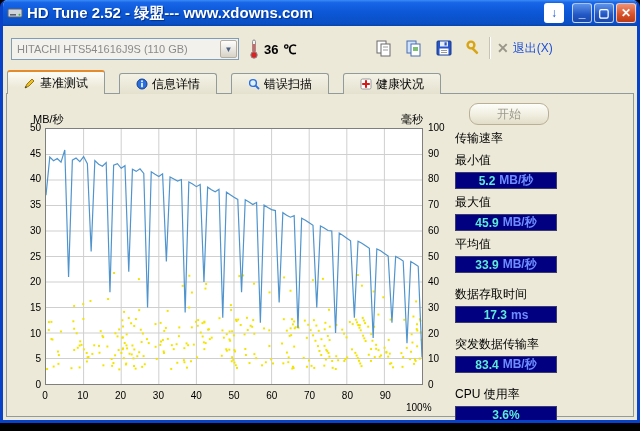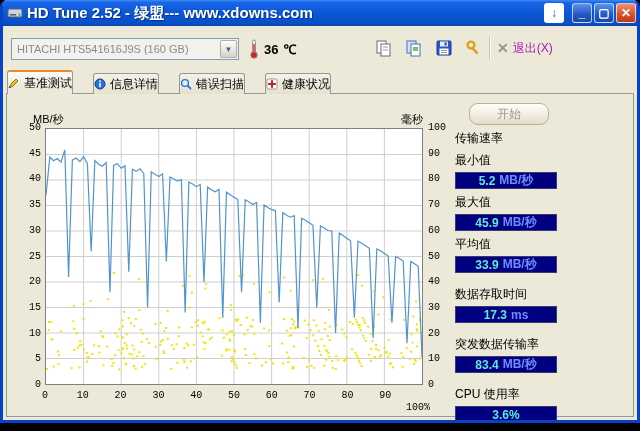--- a/index.html
+++ b/index.html
@@ -32,43 +32,43 @@
                display:flex; align-items:center; justify-content:center; }
   .temp { position:absolute; left:246px; top:12px; height:22px; display:flex; align-items:center; gap:5px; }
   .temp-val { font-size:13px; font-weight:bold; color:#000; }
   .tool-btns { position:absolute; left:368px; top:9px; display:flex; gap:4px; }
   .tool-btn { width:26px; height:26px; border:1px solid transparent; border-radius:2px;
               display:flex; align-items:center; justify-content:center; cursor:pointer; }
   .tb-sep { position:absolute; left:486px; top:11px; width:2px; height:22px;
             border-left:1px solid #c8c4b4; border-right:1px solid #fff; }
   .exit { position:absolute; left:494px; top:9px; height:26px; display:flex; align-items:center; gap:4px; cursor:default; }
   .exit-x { font-size:14px; font-weight:bold; color:#9a9689; }
-  .exit-label { font-size:12px; color:#a21caf; }
+  .exit-label { font-size:12px; color:#1d4ed8; }
 
   
   .tabbar { position:absolute; left:4px; top:70px; height:24px; display:flex; align-items:flex-end; z-index:2; }
-  .tab { height:21px; display:flex; align-items:center; gap:4px; padding:0 0;
+  .tab { height:21px; display:flex; align-items:center; gap:4px; padding:0 16px;
          background:linear-gradient(180deg,#f4f2e6,#e4e1cf); border:1px solid #919b9c; border-bottom:none;
-         border-radius:3px 3px 0 0; font-size:12px; color:#000; margin-right:20px; cursor:pointer; }
+         border-radius:3px 3px 0 0; font-size:12px; color:#000; margin-right:14px; cursor:pointer; }
   .tab.active { height:24px; background:linear-gradient(180deg,#fdfcf7,#ece9d8 70%);
                 border-top:2px solid #e68b2c; font-weight:normal; }
   .page { position:absolute; left:3px; top:93px; width:628px; height:324px;
           background:#ece9d8; border:1px solid #919b9c; }
 
   
   .start-btn { position:absolute; left:466px; top:103px; width:80px; height:22px;
                background:linear-gradient(180deg,#fefefb,#efecdd 60%,#e2ddc8);
                border:1px solid #b9b095; border-radius:9px; font-size:12px; color:#9c9a8c;
                display:flex; align-items:center; justify-content:center; cursor:pointer; }
 
   
   .axis-title { position:absolute; font-size:11px; color:#000; }
   #plot { position:absolute; left:42px; top:128px; width:378px; height:257px;
           background:#fff; border:1px solid #7f7f7f; }
-  .ticks { position:absolute; font-size:10px; color:#000;font-family:Liberation Mono, monospace; }
+  .ticks { position:absolute; font-size:10px; color:#000; }
   #ticksL { left:16px; top:128px; width:22px; height:257px; }
   #ticksL span { width:22px; text-align:right; }
   #ticksR { left:425px; top:128px; width:24px; height:257px; }
   #ticksX { left:42px; top:390px; width:378px; height:14px; }
 
   
   .panel { position:absolute; left:452px; top:130px; width:102px; font-size:12px; color:#000; }
   .p-label { margin-top:5px; white-space:nowrap; }
   .p-label.first { margin-top:0; }
   .p-label.gap { margin-top:13px; }
@@ -95,21 +95,21 @@
       </span>
       <span class="title-text">HD Tune 2.52 - 绿盟--- www.xdowns.com</span>
       <span class="cap-btn dl">↓</span>
       <span class="cap-btn">_</span>
       <span class="cap-btn">▢</span>
       <span class="cap-btn close">✕</span>
     </div>
 
     <div class="toolbar">
       <div class="combo">
-        <span class="combo-text">HITACHI HTS541616J9S (160 GB)</span>
+        <span class="combo-text">HITACHI HTS541616J9S (110 GB)</span>
         <span class="combo-btn">▼</span>
       </div>
       <div class="temp">
         <span>
           <svg width="10" height="20" viewBox="0 0 10 20">
             <rect x="3.6" y="1" width="2.8" height="13" rx="1.4" fill="#fff" stroke="#888"></rect>
             <rect x="4.3" y="5" width="1.4" height="10" fill="#e02020"></rect>
             <circle cx="5" cy="16" r="3.2" fill="#e02020" stroke="#888"></circle>
           </svg>
         </span>

